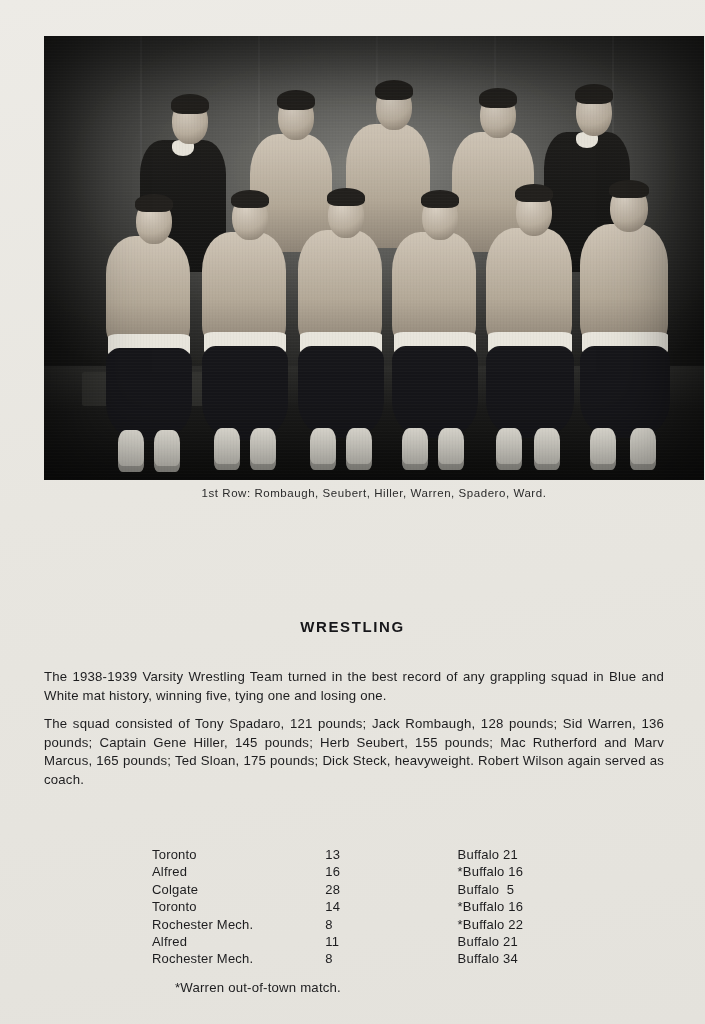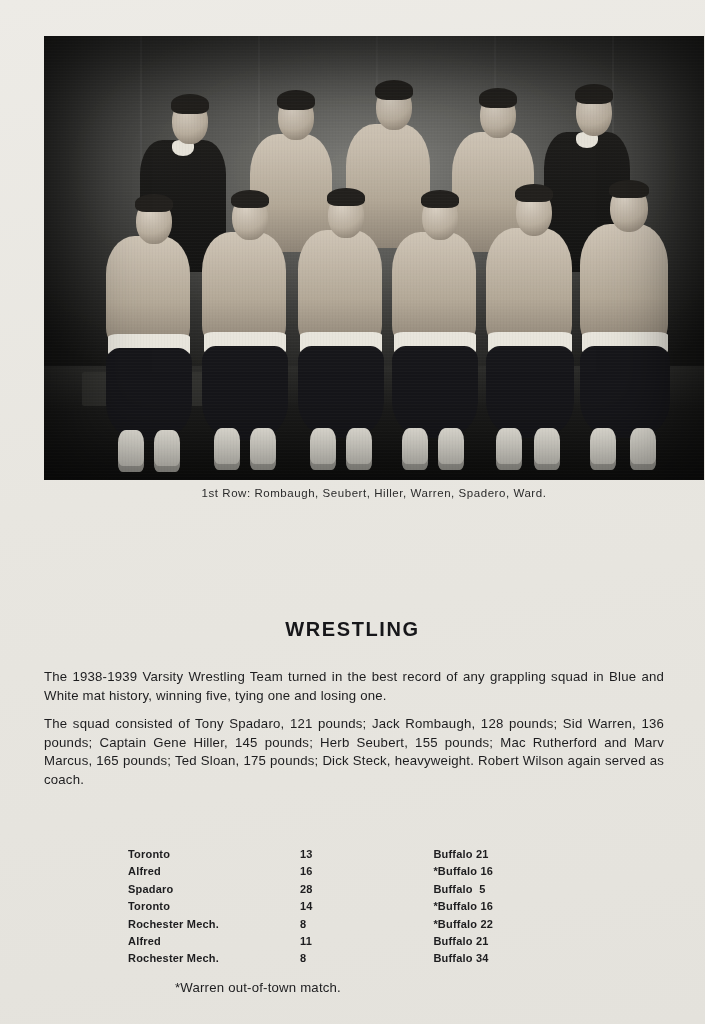--- a/index.html
+++ b/index.html
@@ -139,21 +139,21 @@
     letter-spacing: .55px;
     color: #2b2b2b;
   }
 
   
   .headline {
     position: absolute;
     left: 0; right: 0;
     top: 618px;
     text-align: center;
-    font-size: 20px;
+    font-size: 15px;
     font-weight: bold;
     letter-spacing: 1.6px;
     color: #17171a;
   }
 
   .body-text {
     position: absolute;
     left: 44px;
     width: 620px;
     font-size: 13.2px;
@@ -162,29 +162,28 @@
     color: #1d1d1f;
     text-align: justify;
   }
   #para-0 { top: 655px; }
   #para-1 { top: 702px; }
   #para-2 { top: 784px; }
 
   
   .results {
     position: absolute;
-    left: 128px;
+    left: 152px;
     top: 846px;
     width: 440px;
-    font-size: 11px;
+    font-size: 13px;
     line-height: 17.4px;
     letter-spacing: .2px;
     color: #1d1d1f;
     border-collapse: collapse;
-    font-weight: bold;
   }
   .results td { padding: 0; vertical-align: top; white-space: pre; }
   .col-opp   { width: 170px; }
   .col-score { width: 110px; text-align: left; padding-left: 22px !important; }
   .col-res   { width: 160px; text-align: left; padding-left: 48px !important; }
 
   .footnote {
     position: absolute;
     left: 175px;
     top: 980px;
@@ -316,21 +315,21 @@
         <td class="col-opp">Toronto</td>
         <td class="col-score">13</td>
         <td class="col-res">Buffalo 21</td>
       </tr>
       <tr>
         <td class="col-opp">Alfred</td>
         <td class="col-score">16</td>
         <td class="col-res">*Buffalo 16</td>
       </tr>
       <tr>
-        <td class="col-opp">Spadaro</td>
+        <td class="col-opp">Colgate</td>
         <td class="col-score">28</td>
         <td class="col-res">Buffalo  5</td>
       </tr>
       <tr>
         <td class="col-opp">Toronto</td>
         <td class="col-score">14</td>
         <td class="col-res">*Buffalo 16</td>
       </tr>
       <tr>
         <td class="col-opp">Rochester Mech.</td>

